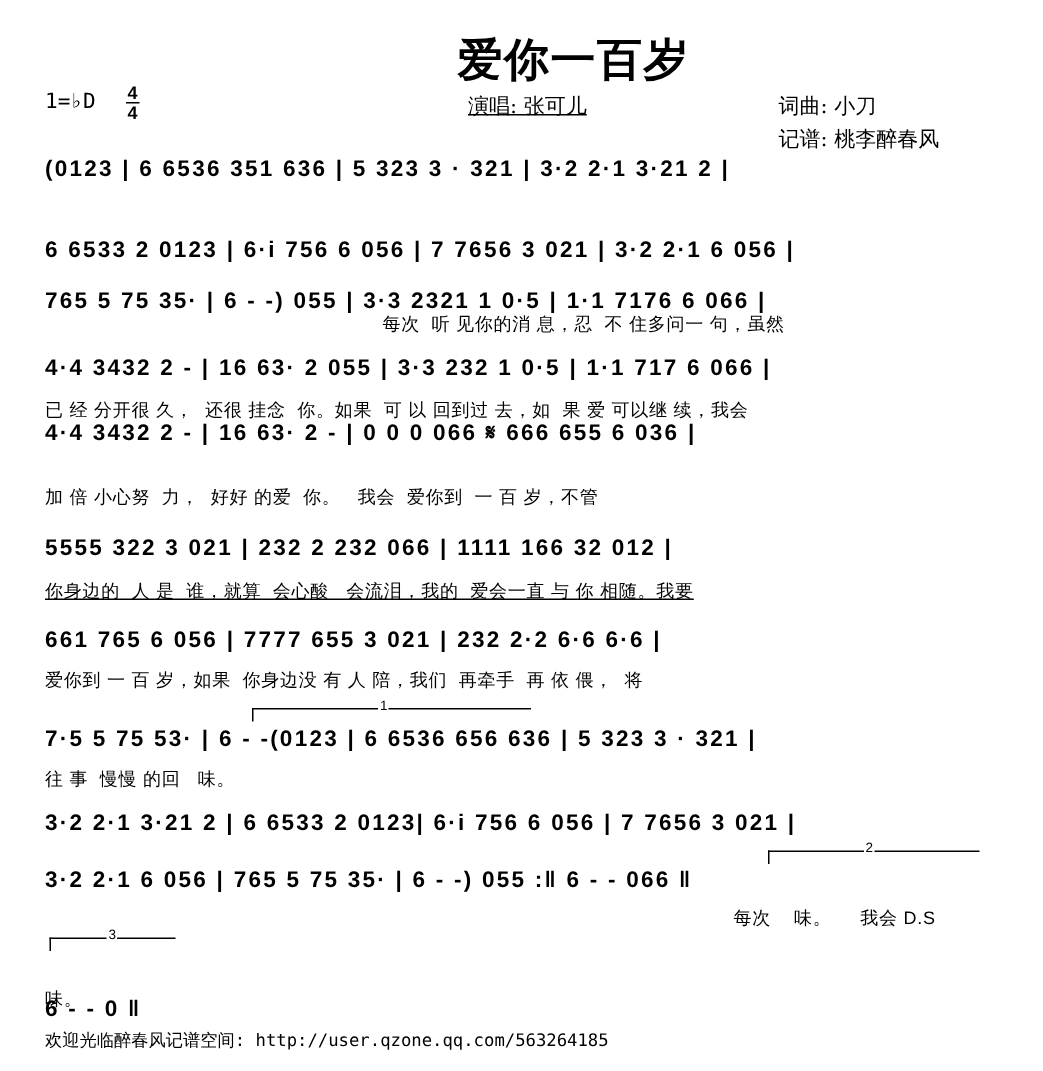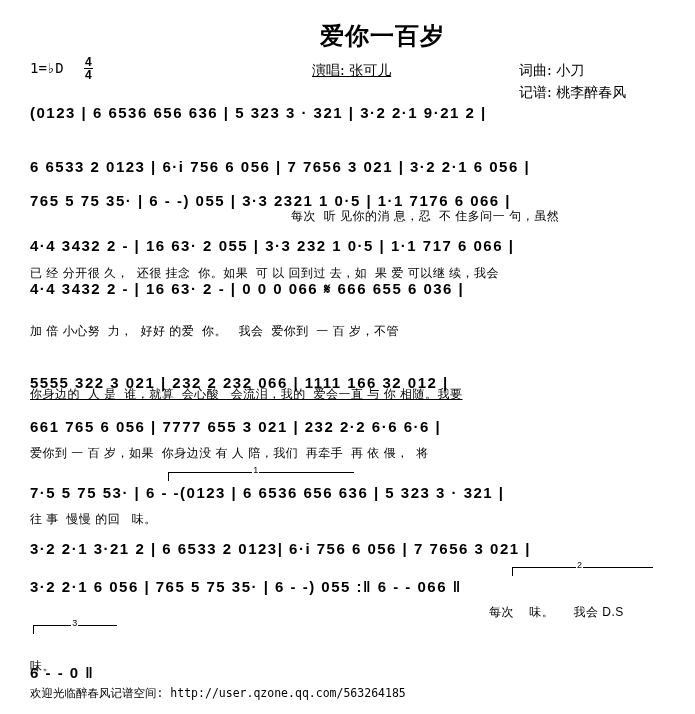--- a/index.html
+++ b/index.html
@@ -1,19 +1,19 @@
 <!DOCTYPE html>
 <html><head>
 <meta charset="utf-8">
 <style>
   html, body { margin: 0; padding: 0; background: #ffffff; }
   body { width: 695px; height: 714px; position: relative; overflow: hidden;
          font-family: "Liberation Sans", "DejaVu Sans", sans-serif; color: #000; }
   .title { position: absolute; top: 20px; left: 0; width: 695px; text-align: center;
-           font-family: "DejaVu Serif", "Liberation Serif", serif; font-size: 24px; font-weight: bold; letter-spacing: 1px; }
+           font-family: "DejaVu Serif", "Liberation Serif", serif; font-size: 30px; font-weight: bold; letter-spacing: 1px; }
   .title span { position: relative; left: 35px; }
   .meta { position: absolute; font-family: "DejaVu Serif", "Liberation Serif", serif; font-size: 14px; }
   .key { position: absolute; left: 30px; top: 60px; font-size: 14px; font-family: "DejaVu Sans Mono", monospace; }
   .timesig { position: absolute; left: 84px; top: 56px; font-size: 12px; font-weight: bold; line-height: 12px; text-align: center; }
   .timesig .num { border-bottom: 1px solid #000; padding: 0 1px; }
   .row { position: absolute; left: 30px; font-weight: bold; font-size: 15px; white-space: pre;
          letter-spacing: 1.5px; }
   .lyric { position: absolute; left: 30px; font-size: 12px; white-space: pre; letter-spacing: 0.5px; }
   .volta { position: absolute; border-top: 1px solid #000; border-left: 1px solid #000; height: 8px; font-size: 9px; }
   .volta span { position: absolute; top: -8px; left: 45%; background: #fff; padding: 0 1px; }
@@ -26,34 +26,34 @@
 
 <div class="key">1=♭D</div>
 <div class="timesig">
   <div class="num">4</div>
   <div>4</div>
 </div>
 <div class="meta" style="left:312px; top:62px;text-decoration:underline;">演唱: 张可儿</div>
 <div class="meta" style="left:519px; top:62px;">词曲: 小刀</div>
 <div class="meta" style="left:519px; top:84px;">记谱: 桃李醉春风</div>
 
-<div class="row" style="top:104px;">(0123 | 6 6536 656 636 | 5 323 3 · 321 | 3·2 2·1 9·21 2 |</div>
+<div class="row" style="top:104px;">(0123 | 6 6536 351 636 | 5 323 3 · 321 | 3·2 2·1 3·21 2 |</div>
 
 <div class="row" style="top:158px;">6 6533 2 0123 | 6·i 756 6 056 | 7 7656 3 021 | 3·2 2·1 6 056 |</div>
 
 <div class="row" style="top:192px;">765 5 75 35· | 6 - -) 055 | 3·3 2321 1 0·5 | 1·1 7176 6 066 |</div>
-<div class="lyric" style="top:208px; left:255px;margin-left:36px;">每次  听 见你的消 息，忍  不 住多问一 句，虽然</div>
+<div class="lyric" style="top:208px; left:255px;">每次  听 见你的消 息，忍  不 住多问一 句，虽然</div>
 
 <div class="row" style="top:237px;">4·4 3432 2 - | 16 63· 2 055 | 3·3 232 1 0·5 | 1·1 717 6 066 |</div>
 <div class="lyric" style="top:265px;">已 经 分开很 久，  还很 挂念  你。如果  可 以 回到过 去，如  果 爱 可以继 续，我会</div>
 
 <div class="row" style="top:280px;">4·4 3432 2 - | 16 63· 2 - | 0 0 0 066 𝄋 666 655 6 036 |</div>
 <div class="lyric" style="top:323px;">加 倍 小心努  力，  好好 的爱  你。   我会  爱你到  一 百 岁，不管</div>
 
-<div class="row" style="top:374px;text-align:right;">5555 322 3 021 | 232 2 232 066 | 1111 166 32 012 |</div>
+<div class="row" style="top:357px;text-align:right;">5555 322 3 021 | 232 2 232 066 | 1111 166 32 012 |</div>
 <div class="lyric" style="top:386px;text-decoration:underline;">你身边的  人 是  谁，就算  会心酸   会流泪，我的  爱会一直 与 你 相随。我要</div>
 
 <div class="row" style="top:418px;">661 765 6 056 | 7777 655 3 021 | 232 2·2 6·6 6·6 |</div>
 <div class="lyric" style="top:445px;">爱你到 一 百 岁，如果  你身边没 有 人 陪，我们  再牵手  再 依 偎，  将</div>
 
 <div class="volta" style="left:168px; top:472px; width:185px;">
     <span>1</span>
   </div>
 <div class="row" style="top:484px;">7·5 5 75 53· | 6 - -(0123 | 6 6536 656 636 | 5 323 3 · 321 |</div>
 <div class="lyric" style="top:511px;">往 事  慢慢 的回   味。</div>

